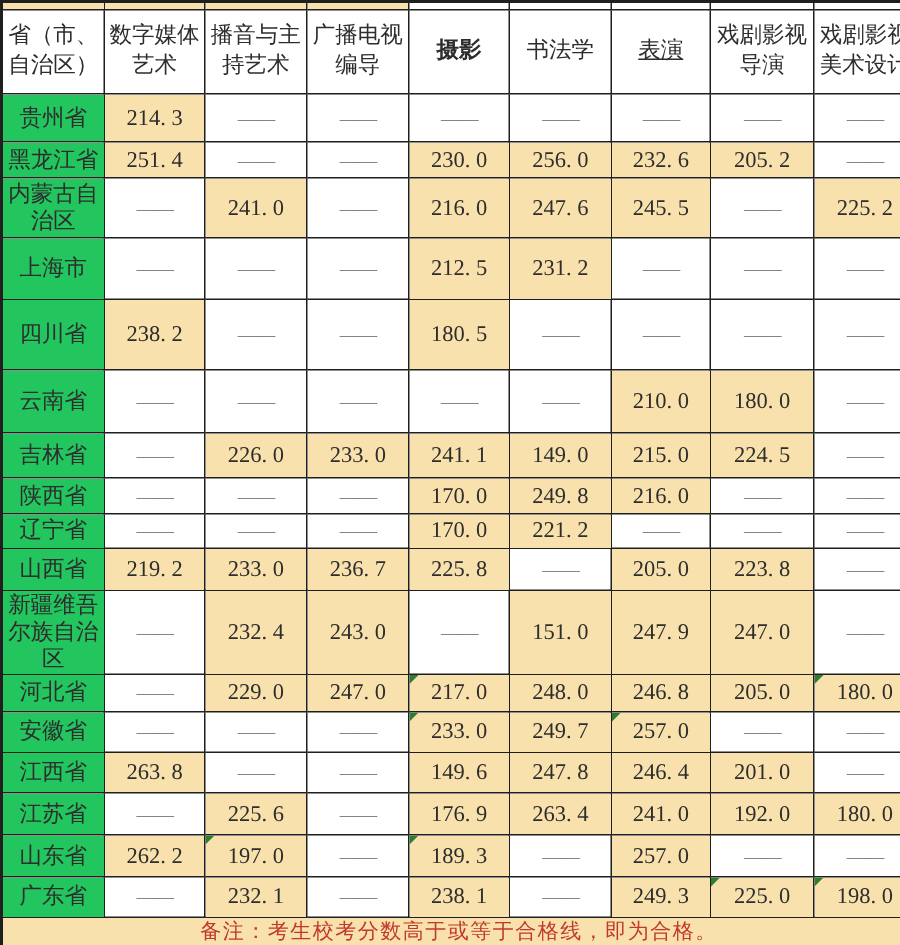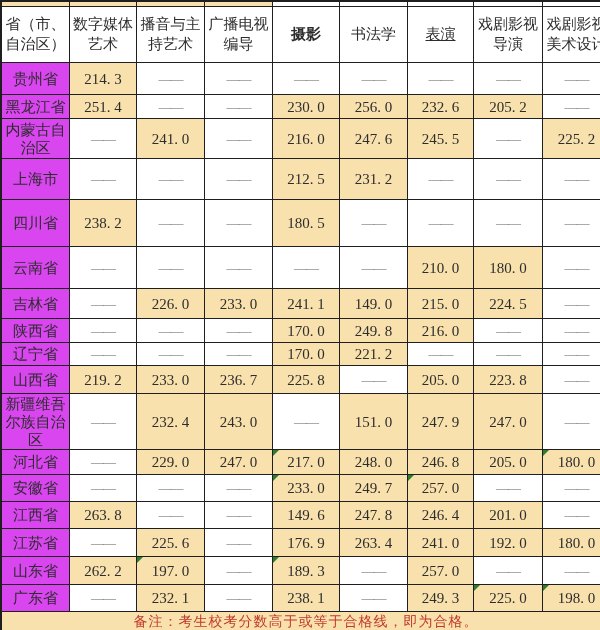--- a/index.html
+++ b/index.html
@@ -24,21 +24,21 @@
     text-align:center;vertical-align:middle;
     padding:0 1px;overflow:hidden;
     font-size:15px;color:#2d2d2d;font-weight:normal;
     position:relative;line-height:1.2;
   }
   thead tr.sliver td{height:4px;padding:0;}
   thead tr.sliver td.cream{background:var(--hl);}
   thead tr.head th{height:55px;line-height:1.3;}
   tbody td.hl{background:var(--hl);}
   tbody td.dash{color:var(--dash);font-size:13px;letter-spacing:-1px;}
-  tbody td.prov{background:#d946ef;margin-top:12px;}
+  tbody td.prov{background:#22c55e;margin-top:12px;}
   tbody tr:nth-child(1){height:32px}
   tbody tr:nth-child(2){height:24px}
   tbody tr:nth-child(3){height:40px}
   tbody tr:nth-child(4){height:41px}
   tbody tr:nth-child(5){height:47px}
   tbody tr:nth-child(6){height:42px}
   tbody tr:nth-child(7){height:30px}
   tbody tr:nth-child(8){height:24px}
   tbody tr:nth-child(9){height:23px}
   tbody tr:nth-child(10){height:28px}

